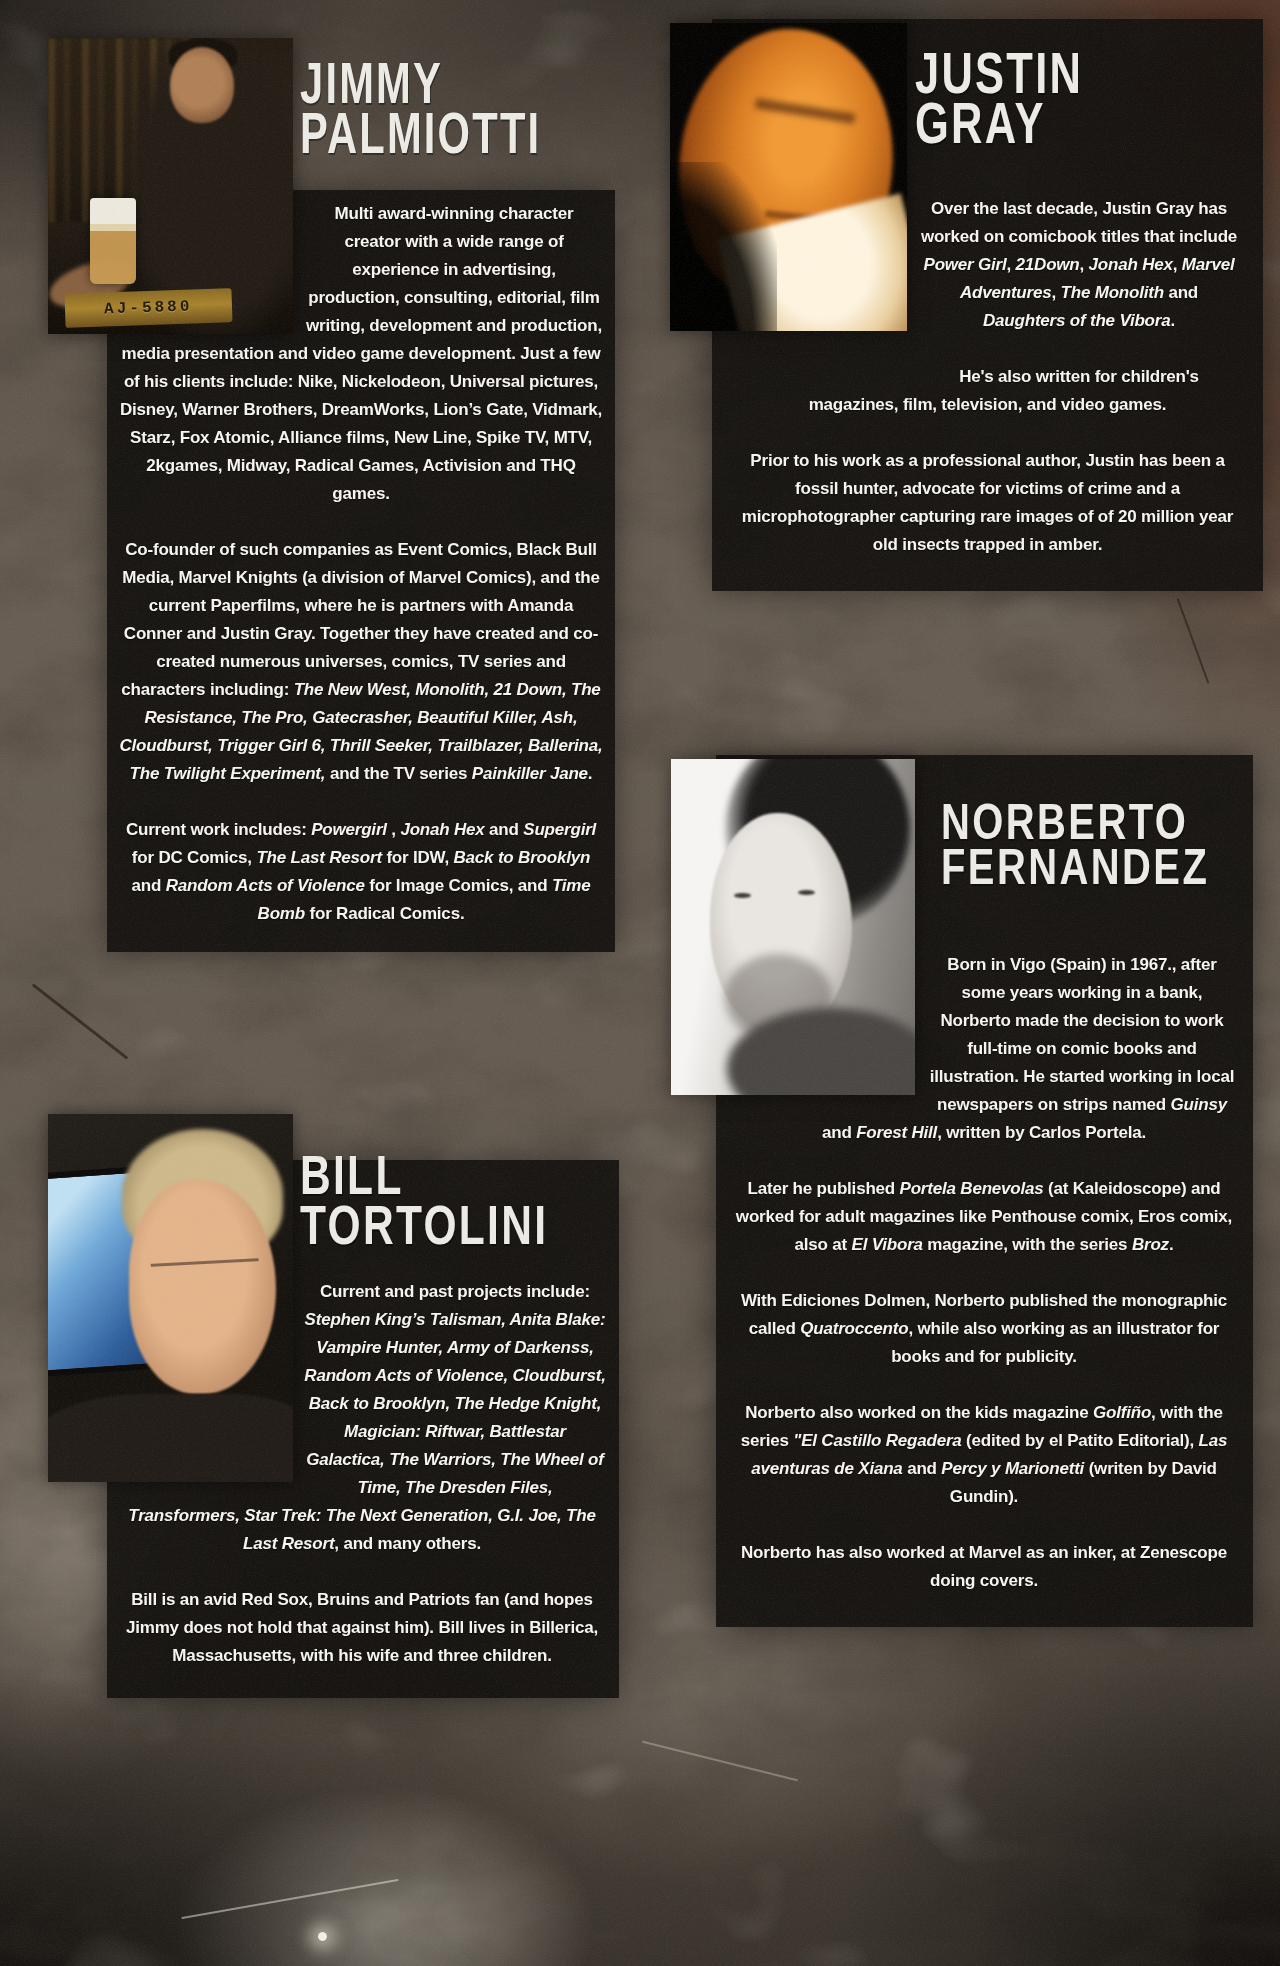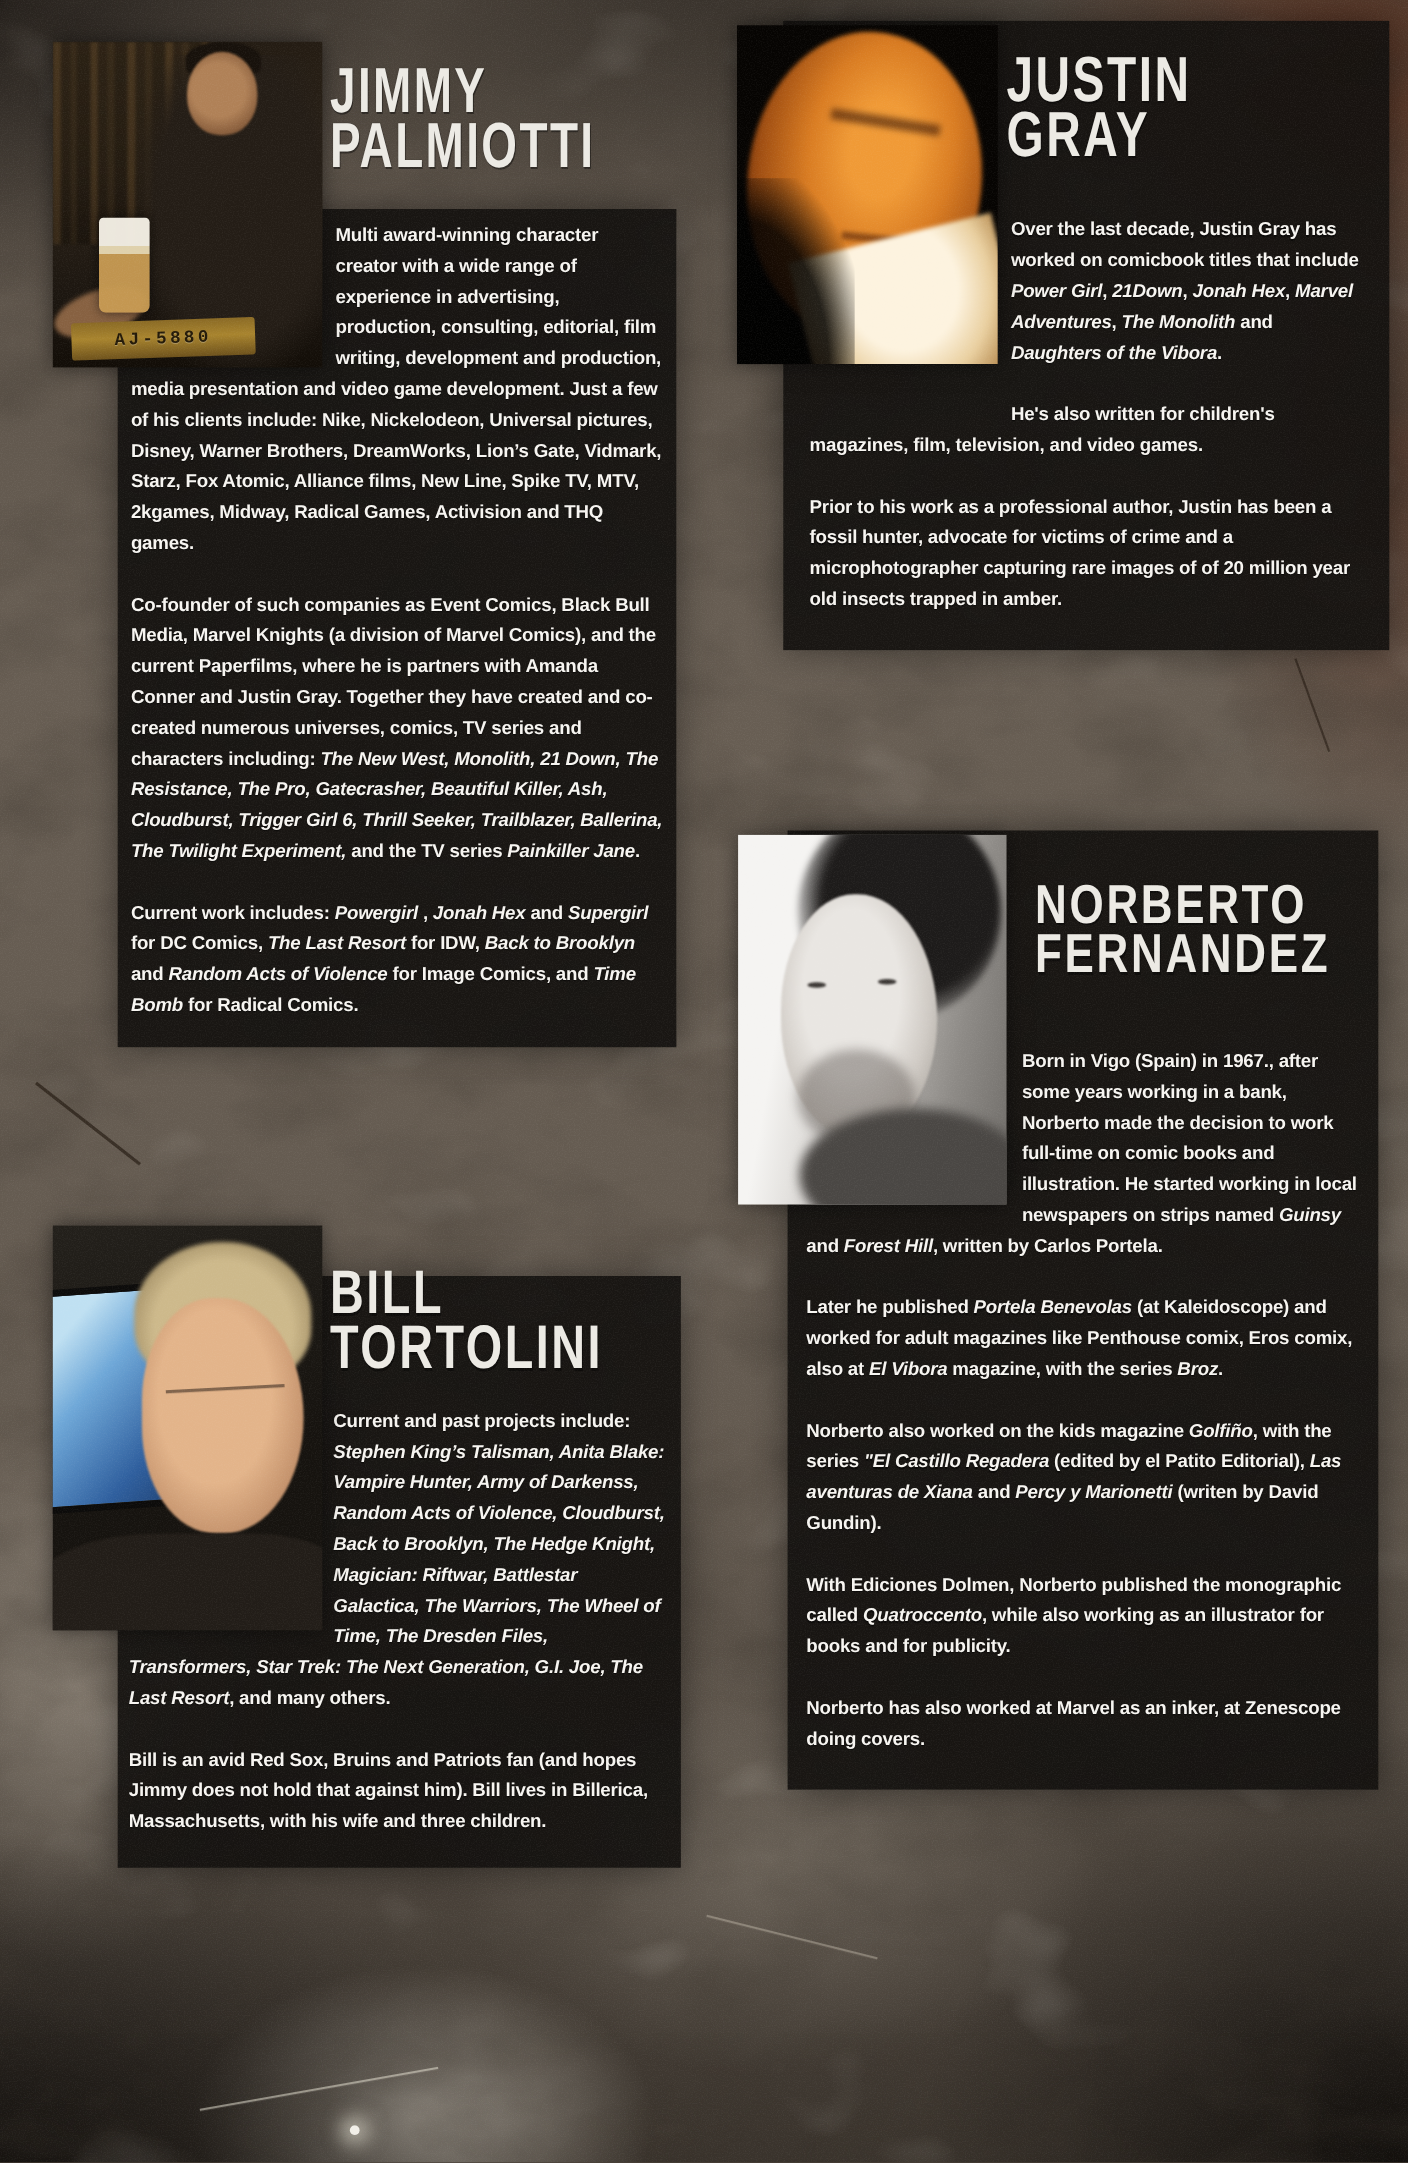--- a/index.html
+++ b/index.html
@@ -32,21 +32,21 @@
   #panel-justin  {left:712px;top:19px;width:503px;padding:176px 24px 32px 24px;}
   #panel-norberto{left:716px;top:755px;width:502px;padding:196px 18px 32px 17px;}
   #panel-bill    {left:107px;top:1160px;width:490px;padding:118px 12px 28px 10px;}
   .wrap-spacer{float:left;}
   #spacer-jimmy   {width:186px;height:140px;}
   #spacer-justin  {width:183px;height:170px;}
   #spacer-norberto{width:196px;height:146px;}
   #spacer-bill    {width:186px;height:203px;}
   .para{
     margin:0;color:#f7f5f1;font-weight:700;font-size:17px;line-height:28px;
-    letter-spacing:-0.2px;text-shadow:0 1px 1px rgba(0,0,0,0.6);
+    letter-spacing:-0.2px;text-shadow:0 1px 1px rgba(0,0,0,0.6);text-align:center;
   }
   .para + .para{margin-top:28px;}
   .para i{font-style:italic;}
   
   .bio-title{
     position:absolute;z-index:6;margin:0;color:#eceae4;font-weight:700;
     transform-origin:left top;letter-spacing:3px;white-space:nowrap;
     text-shadow:1px 2px 0 rgba(0,0,0,0.4), 0 0 2px rgba(0,0,0,0.3);
   }
   #title-jimmy   {left:300px;top:58px;  font-size:58px;line-height:50px;transform:scaleX(0.72);}
@@ -185,22 +185,22 @@
     </div>
     <h1 class="bio-title" id="title-justin"><span>JUSTIN</span><br><span>GRAY</span></h1>
   </section>
 
   <section>
     <div class="panel" id="panel-norberto">
       <div class="wrap-spacer" id="spacer-norberto"></div>
       <div class="paras">
           <p class="para"><span>Born in Vigo (Spain) in 1967., after some years working in a bank, Norberto made the decision to work full-time on comic books and illustration. He started working in local newspapers on strips named </span><i>Guinsy</i><span> and </span><i>Forest Hill</i><span>, written by Carlos Portela.</span></p>
           <p class="para"><span>Later he published </span><i>Portela Benevolas</i><span> (at Kaleidoscope) and worked for adult magazines like Penthouse comix, Eros comix, also at </span><i>El Vibora</i><span> magazine, with the series </span><i>Broz</i><span>.</span></p>
+          <p class="para"><span>With Ediciones Dolmen, Norberto published the monographic called </span><i>Quatroccento</i><span>, while also working as an illustrator for books and for publicity.</span></p>
           <p class="para"><span>Norberto also worked on the kids magazine </span><i>Golfiño</i><span>, with the series </span><i>"El Castillo Regadera</i><span> (edited by el Patito Editorial), </span><i>Las aventuras de Xiana</i><span> and </span><i>Percy y Marionetti</i><span> (writen by David Gundin).</span></p>
-          <p class="para"><span>With Ediciones Dolmen, Norberto published the monographic called </span><i>Quatroccento</i><span>, while also working as an illustrator for books and for publicity.</span></p>
           <p class="para"><span>Norberto has also worked at Marvel as an inker, at Zenescope doing covers.</span></p>
         </div>
     </div>
     <div class="photo" id="photo-norberto">
       <div class="nf-hair"></div>
       <div class="nf-face"></div>
       <div class="nf-stubble"></div>
       <div class="nf-eye-l"></div>
       <div class="nf-eye-r"></div>
       <div class="nf-shoulder"></div>

